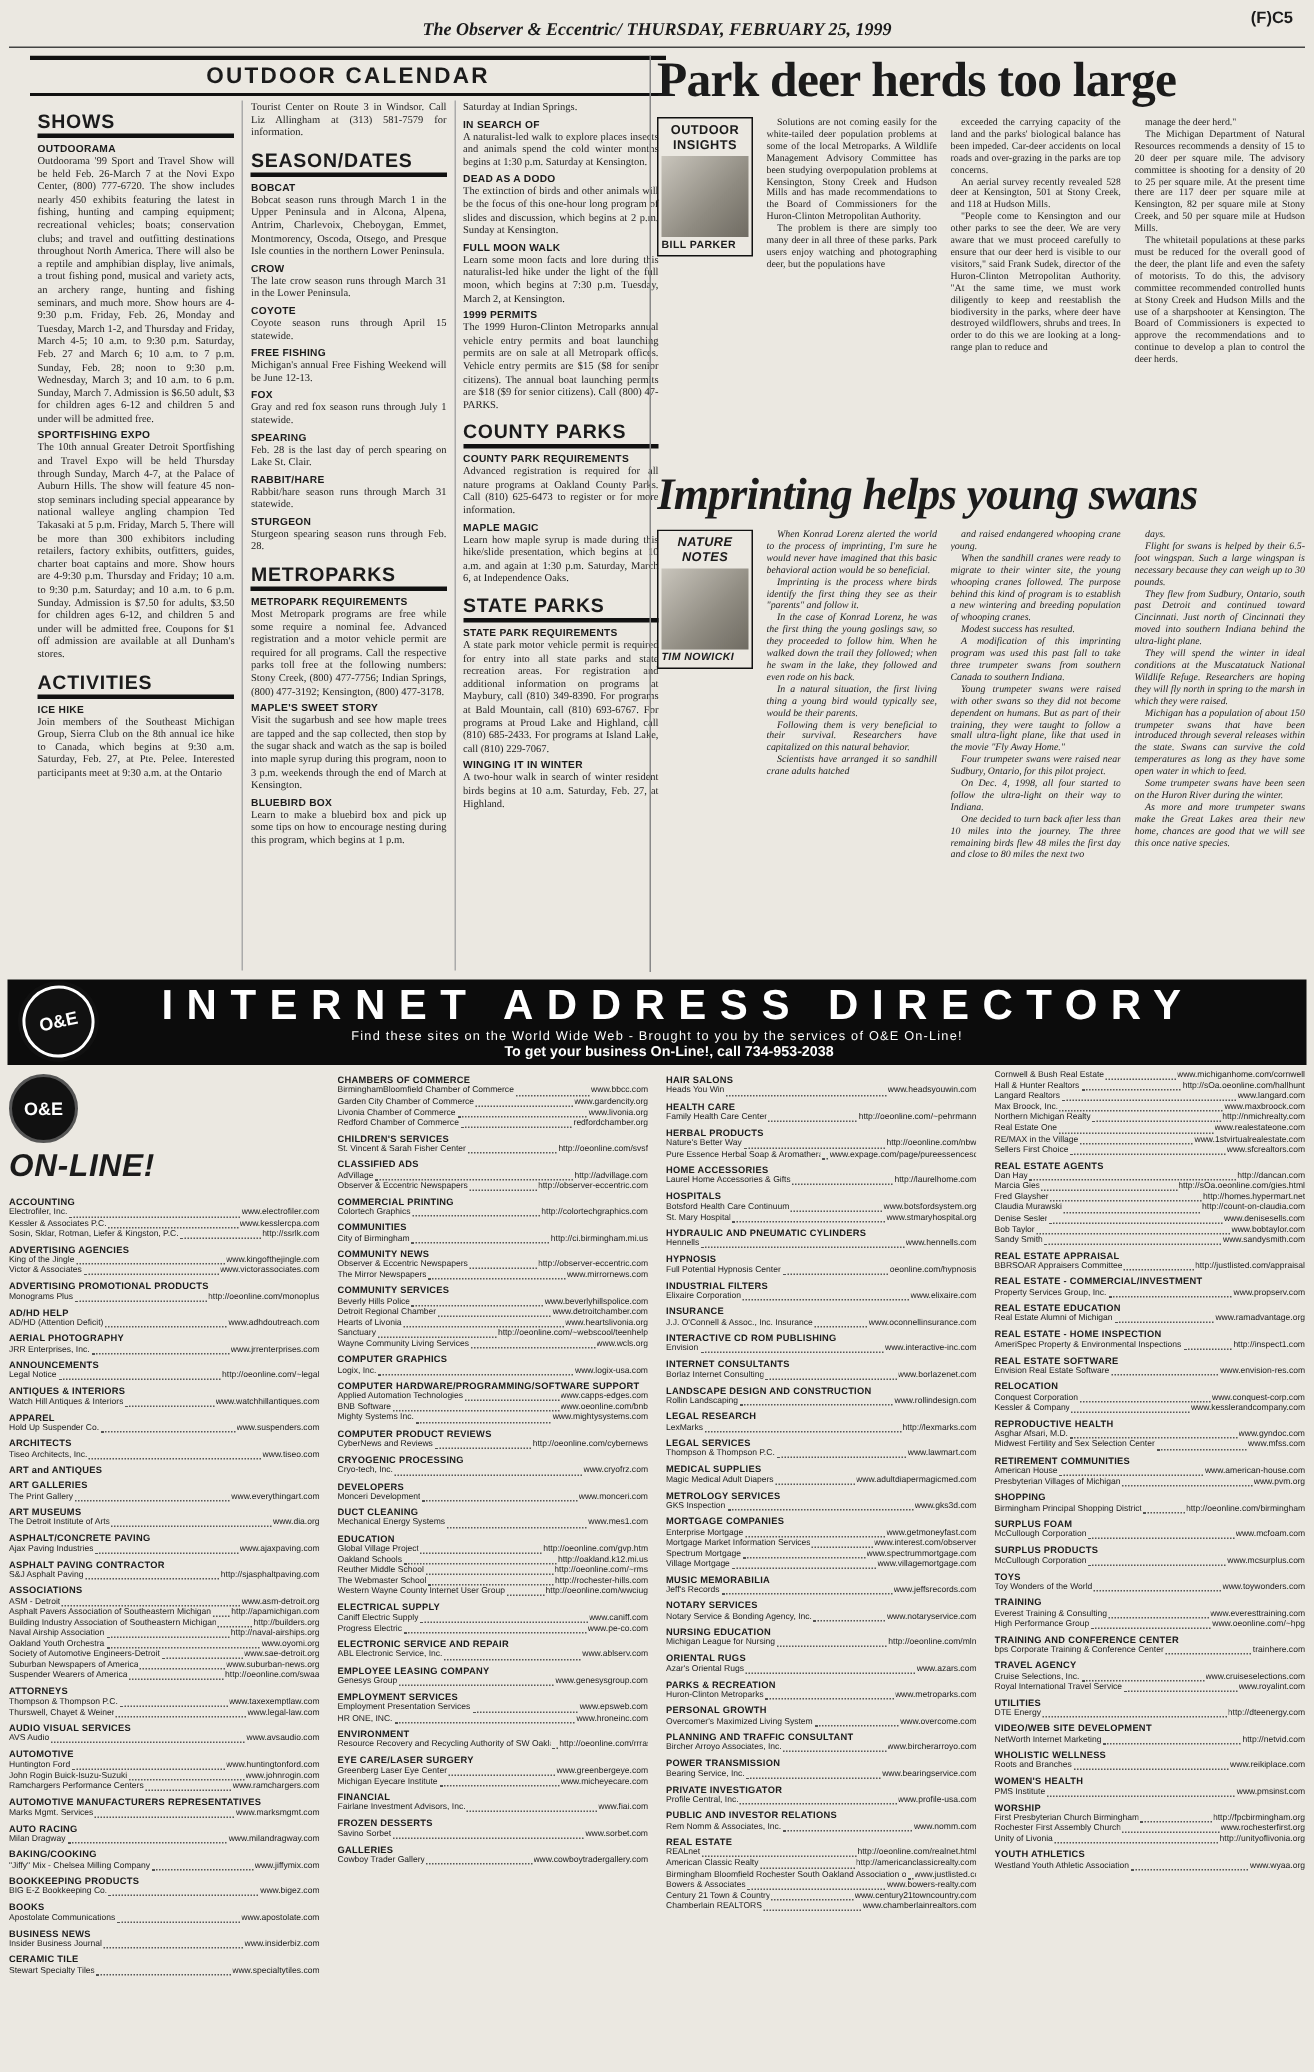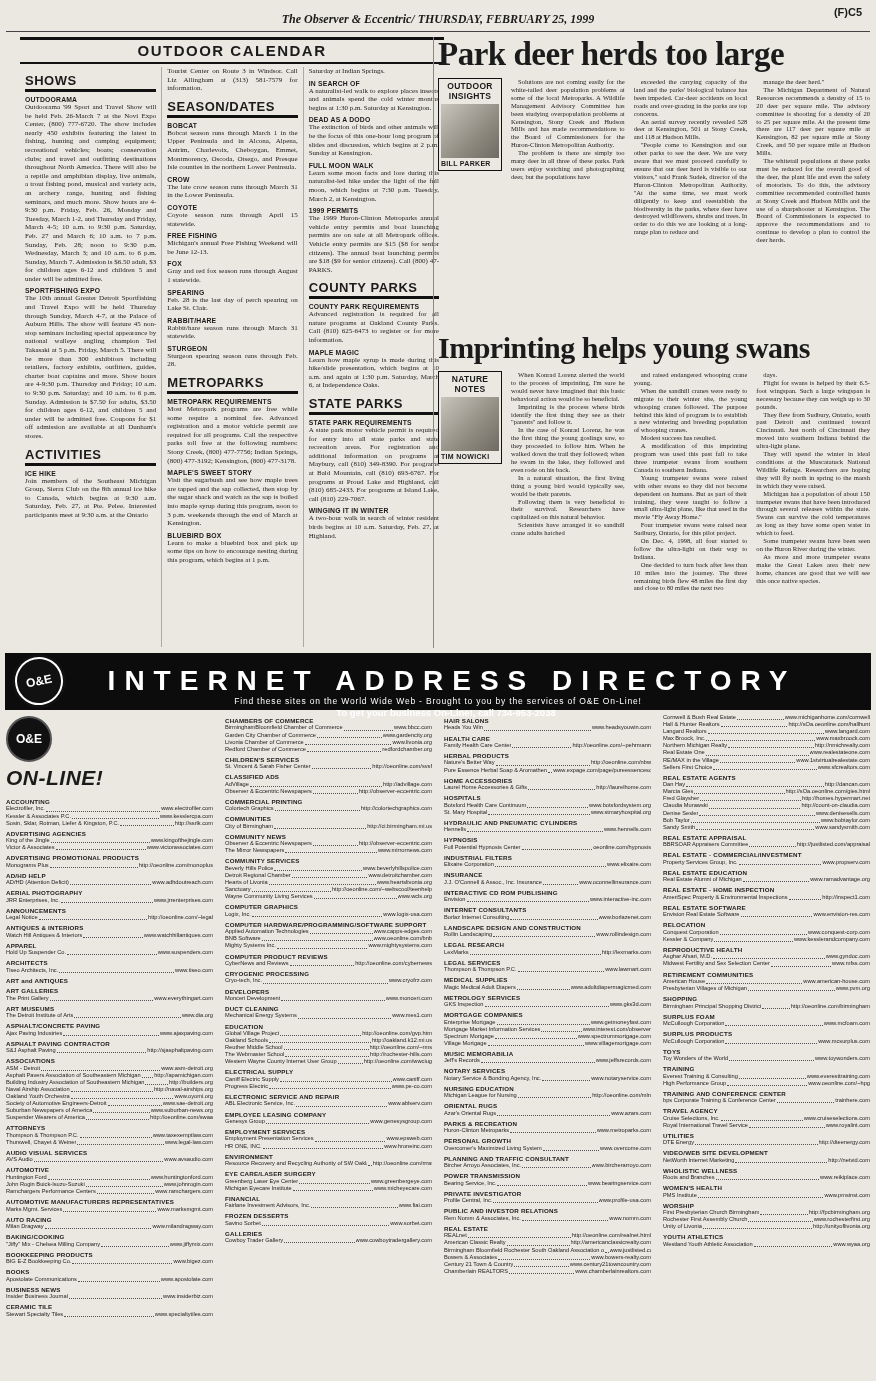--- a/index.html
+++ b/index.html
@@ -22,35 +22,35 @@
   .cal-item { margin-bottom:4px; }
   .cal-item-label { font-family:"Liberation Sans",sans-serif; font-weight:bold; font-size:6.8px; letter-spacing:.2px; }
   .cal-item-text { font-size:7px; line-height:8.6px; text-align:justify; }
   .cal-cont { margin-bottom:4px; }
 
   .vrule { position:absolute; left:433px; top:37px; height:611px; border-left:1px solid #888; }
 
   
   .article { position:absolute; left:438px; width:432px; overflow:hidden; }
   .deer { top:36px; height:292px; }
-  .swan { top:331px; height:315px; }
+  .swan { top:313px; height:315px;font-style:italic; }
   .headline { font-family:"Liberation Serif",serif; font-weight:bold; letter-spacing:-.5px; white-space:nowrap; }
   .deer .headline { font-size:33px; line-height:36px; }
   .swan .headline { font-size:30px; line-height:34px; }
   .article-cols { display:grid; grid-template-columns:64px 1fr 1fr 1fr; gap:0 9px; margin-top:6px; }
   .art-col { overflow:hidden; }
   .para { font-size:6.6px; line-height:7.9px; text-align:justify; text-indent:7px; margin:0; }
   .inset { border:1px solid #111; padding:3px 2px; font-family:"Liberation Sans",sans-serif; text-align:left; }
   .inset-kicker { font-weight:bold; font-size:8.5px; line-height:9.5px; letter-spacing:.3px;text-align:center; }
   .inset-photo { width:100%; height:54px; background:linear-gradient(135deg,#c9c5bc,#8f8b81 60%,#6f6b62); margin:3px 0 2px; }
   .inset-author { font-weight:bold; font-size:7px; letter-spacing:.3px; }
 
   
   .banner { position:absolute; left:5px; top:653px; width:866px; height:57px; background:#0c0c0c; color:#fff; text-align:center; }
-  .banner-title { font-family:"Liberation Sans",sans-serif; font-weight:bold; font-size:28px; line-height:31px; letter-spacing:9px; padding-top:12px; white-space:nowrap;margin-left:28px; }
+  .banner-title { font-family:"Liberation Sans",sans-serif; font-weight:bold; font-size:28px; line-height:31px; letter-spacing:9px; padding-top:1px; white-space:nowrap;margin-left:28px; }
   .banner-tagline { font-family:"Liberation Sans",sans-serif; font-size:8.5px; letter-spacing:.8px; line-height:11px; }
   .banner-cta { font-family:"Liberation Sans",sans-serif; font-weight:bold; font-size:9.5px; line-height:12px;padding-left:16px; }
   .banner-badge { position:absolute; left:10px; top:4px; width:48px; height:48px; border-radius:50%; background:#111; border:2px solid #fff; box-shadow:0 0 0 3px #111; color:#fff; display:flex; align-items:center; justify-content:center; font-family:"Liberation Sans",sans-serif; font-weight:bold; font-size:12px; transform:rotate(-12deg); }
 
   
   .directory { position:absolute; left:6px; top:714px; width:864px; height:662px; overflow:hidden; }
   .dir-cols { display:grid; grid-template-columns:1fr 1fr 1fr 1fr; gap:0 12px; height:100%; }
   .dir-col { overflow:hidden; }
   .online-logo { margin:2px 0 8px; }
   .logo-badge { width:46px; height:46px; border-radius:50%; background:#111; color:#fff; display:flex; align-items:center; justify-content:center; font-family:"Liberation Sans",sans-serif; font-weight:bold; font-size:12px; border:2px solid #555; }
@@ -103,21 +103,21 @@
           <div class="cal-item">
             <div class="cal-item-label">COYOTE</div>
             <div class="cal-item-text">Coyote season runs through April 15 statewide.</div>
           </div>
           <div class="cal-item">
             <div class="cal-item-label">FREE FISHING</div>
             <div class="cal-item-text">Michigan's annual Free Fishing Weekend will be June 12-13.</div>
           </div>
           <div class="cal-item">
             <div class="cal-item-label">FOX</div>
-            <div class="cal-item-text">Gray and red fox season runs through August 1 statewide.</div>
+            <div class="cal-item-text">Gray and red fox season runs through July 1 statewide.</div>
           </div>
           <div class="cal-item">
             <div class="cal-item-label">SPEARING</div>
             <div class="cal-item-text">Feb. 28 is the last day of perch spearing on Lake St. Clair.</div>
           </div>
           <div class="cal-item">
             <div class="cal-item-label">RABBIT/HARE</div>
             <div class="cal-item-text">Rabbit/hare season runs through March 31 statewide.</div>
           </div>
           <div class="cal-item">

